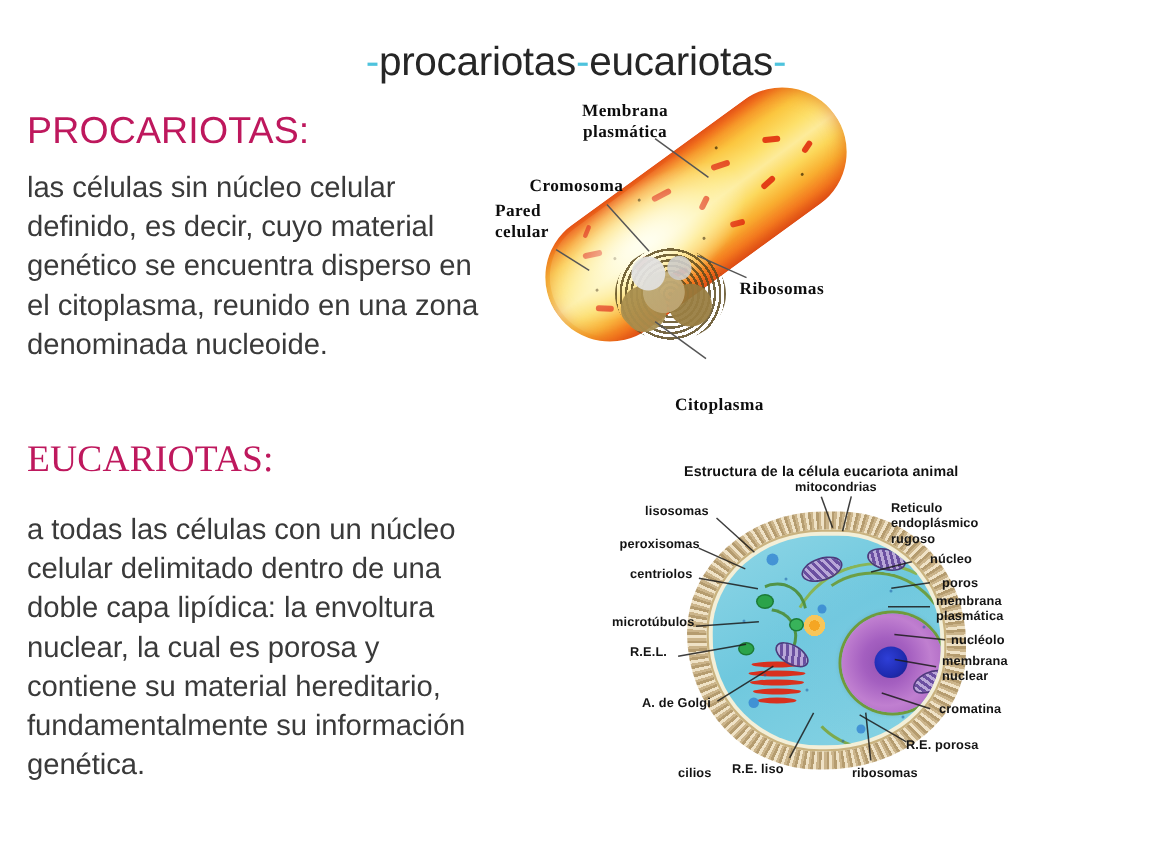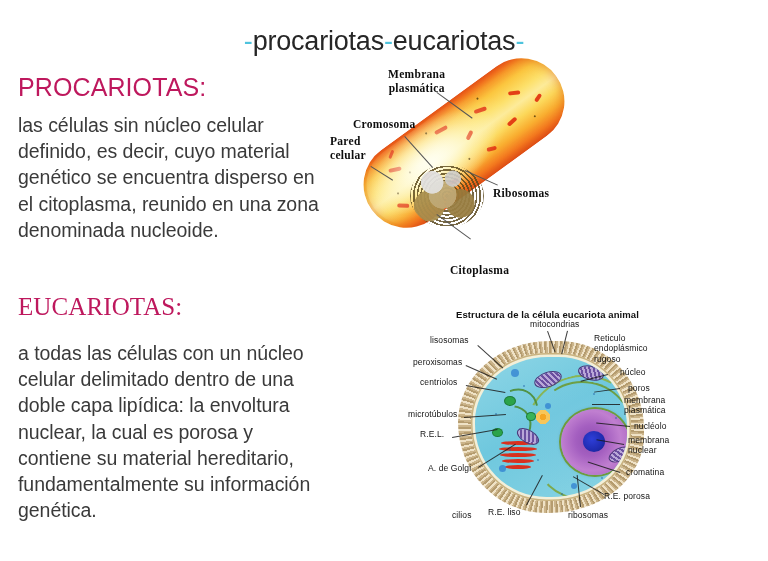--- a/index.html
+++ b/index.html
@@ -141,21 +141,21 @@
     left: 48px; top: 4px;
     font-size: 9.5px;
     font-weight: 700;
     color: #111;
     white-space: nowrap;
     letter-spacing: 0.1px;
   }
   .euc-label {
     position: absolute;
     font-size: 8.5px;
-    font-weight: 400;
+    font-weight: 700;
     color: #141414;
     line-height: 1.22;
     white-space: nowrap;
     letter-spacing: 0.1px;
   }
   #el-lisosomas   { left: 22px;  top: 30px; }
   #el-mitocondrias{ left: 122px; top: 14px; }
   #el-reticulo    { left: 186px; top: 28px; white-space: normal; width: 62px; }
   #el-peroxisomas { left: 5px;   top: 52px; }
   #el-centriolos  { left: 12px;  top: 72px; }

